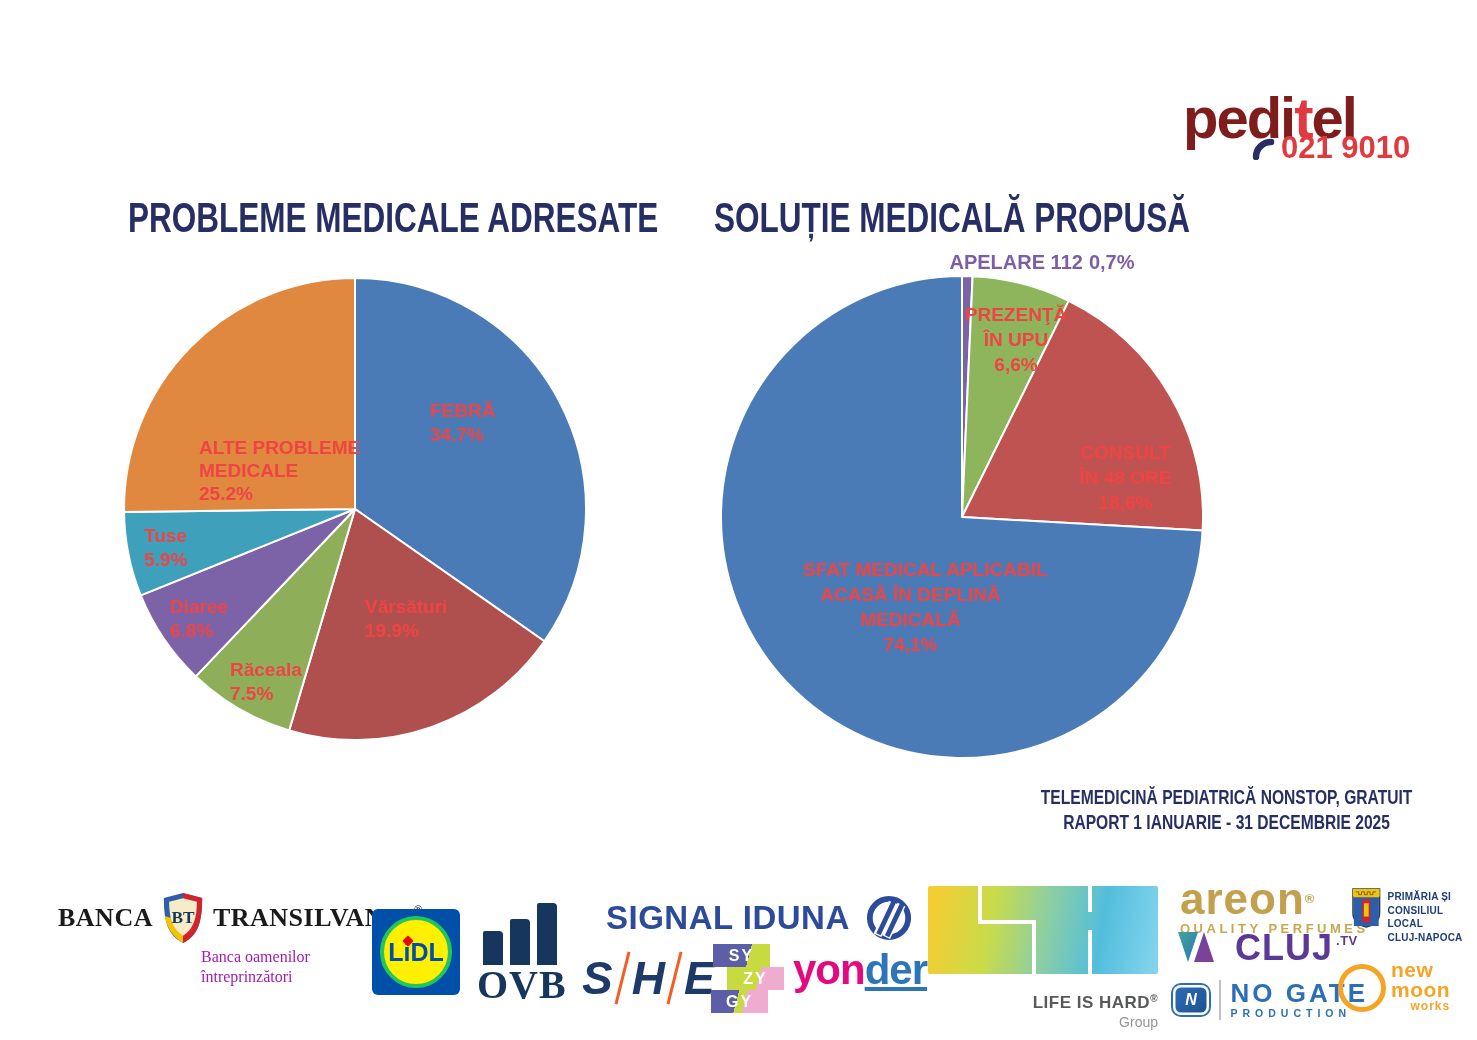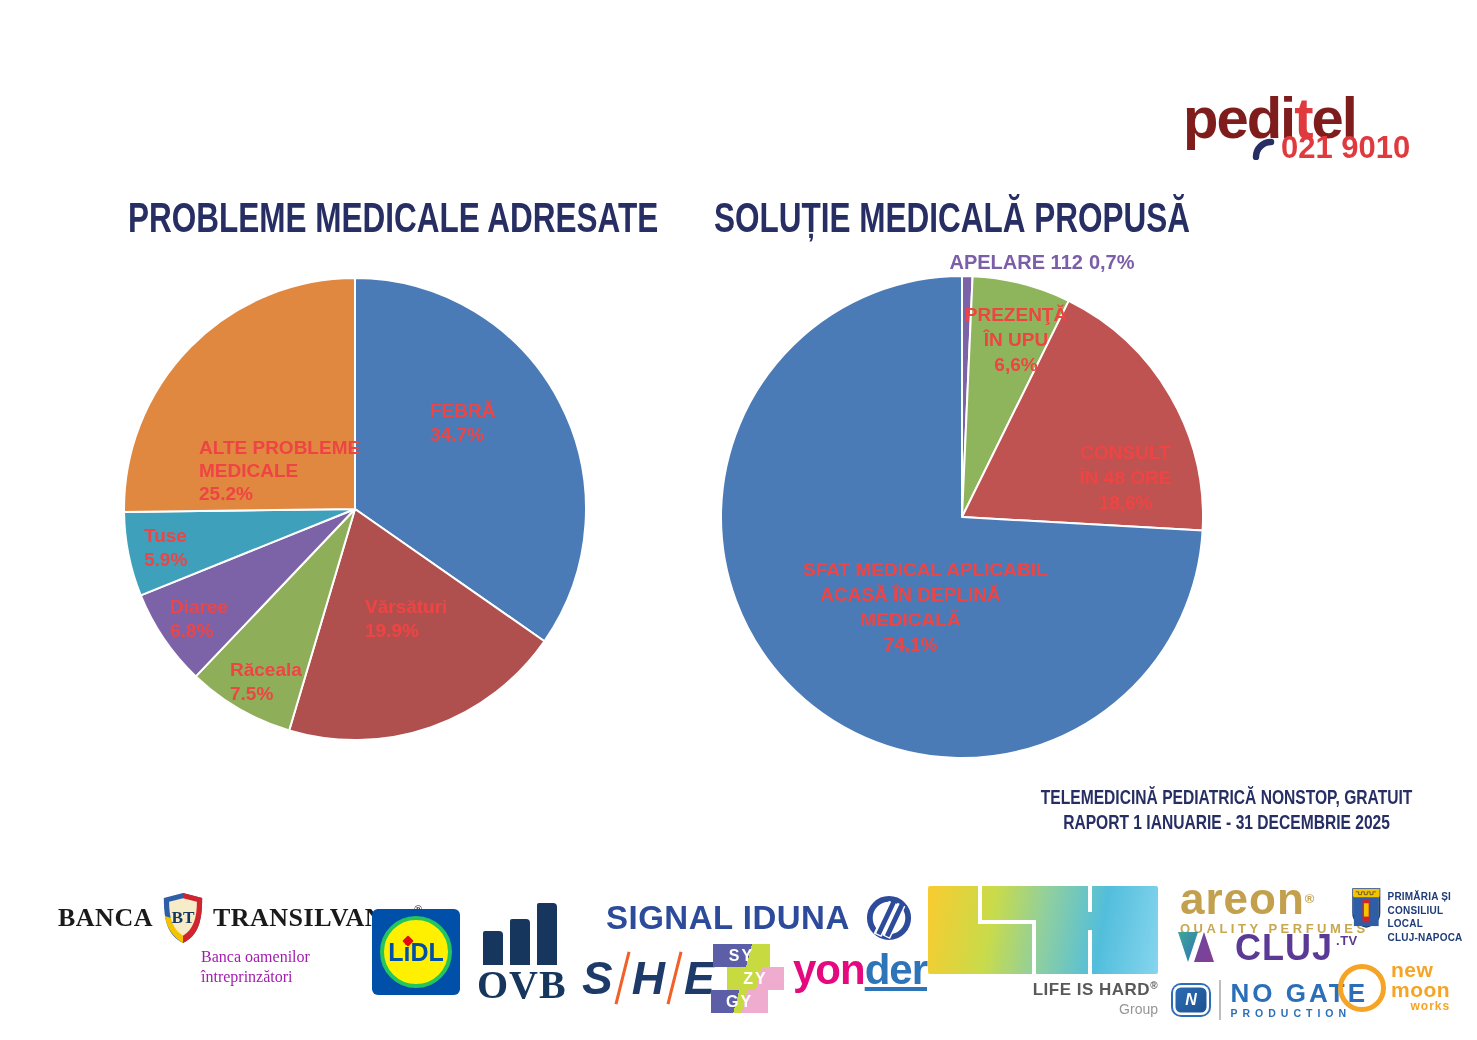--- a/index.html
+++ b/index.html
@@ -82,21 +82,21 @@
 
   #lih{left:928px;top:886px;width:230px;}
   .lih-box{position:relative;width:230px;height:88px;border-radius:2px;
            background:linear-gradient(100deg,#F9CB2F 0%,#C9DB4A 28%,#8FCF9F 50%,#52BEDC 74%,#86D5EE 100%);}
   .lih-line{position:absolute;background:#fff;}
   .lih-v1{left:50px;top:0;width:4px;height:38px;}
   .lih-h1{left:50px;top:34px;width:58px;height:4px;}
   .lih-v2{left:104px;top:34px;width:4px;height:54px;}
   .lih-v3{left:160px;top:0;width:4px;height:26px;}
   .lih-v4{left:160px;top:44px;width:4px;height:44px;}
-  .lih-name{margin-top:6px;text-align:right;font-weight:700;font-size:17px;color:#58595B;letter-spacing:.5px;}
+  .lih-name{margin-top:19px;text-align:right;font-weight:700;font-size:17px;color:#58595B;letter-spacing:.5px;}
   .lih-reg{font-size:10px;vertical-align:top;}
   .lih-group{text-align:right;font-size:14px;color:#939598;line-height:18px;}
 
   #areon{left:1180px;top:878px;}
   .areon-name{font-weight:800;font-size:44px;color:#C2A04E;letter-spacing:1px;line-height:42px;}
   .areon-reg{font-size:13px;vertical-align:top;color:#C2A04E;}
   .areon-tag{font-weight:700;font-size:13px;color:#C9A74F;letter-spacing:3.5px;margin-top:1px;}
 
   #primaria{left:1352px;top:887px;display:flex;align-items:flex-start;gap:7px;}
   .prim-text{font-weight:700;font-size:10px;line-height:13.5px;color:#1E3C78;letter-spacing:.2px;margin-top:3px;}

